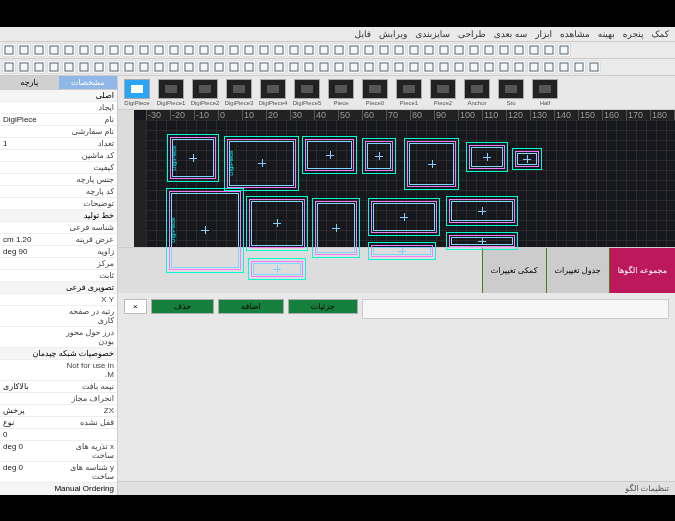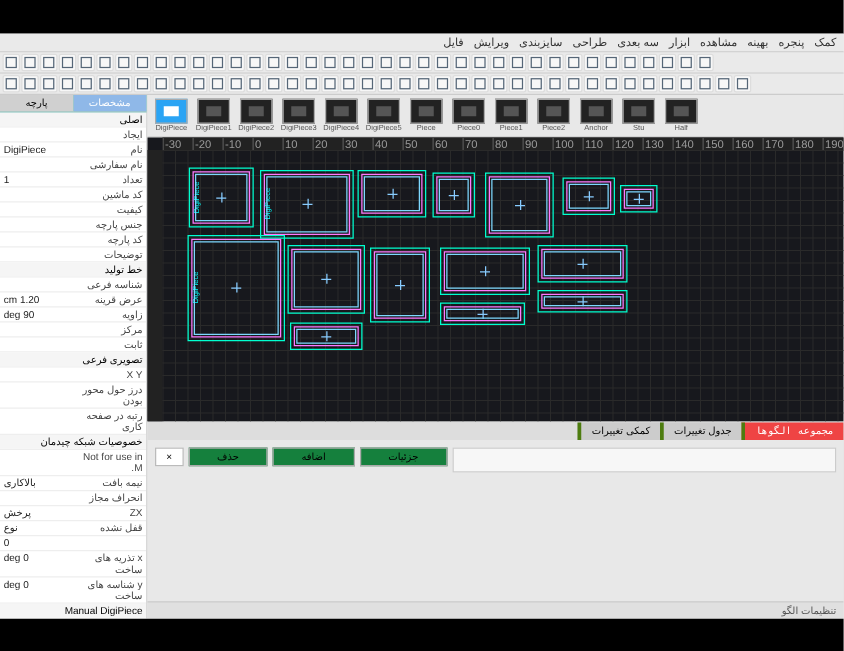--- a/index.html
+++ b/index.html
@@ -20,39 +20,39 @@
   .prow { display:flex; border-bottom:1px solid #eee; direction:rtl; }
   .prow .k { width:58px; padding:1px 3px; color:#444; text-align:right; font-size:8px;}
   .prow .v { flex:1; padding:1px 3px; color:#222; font-size:8px; text-align:left;}
   .prow.section .k { font-weight:normal; color:#000; background:#f5f5f5; width:100%;}
   .workspace { flex:1; display:flex; flex-direction:column; background:#dcdcdc; }
   .thumbbar { display:flex; background:#e8e8e8; border-bottom:1px solid #ccc; padding:3px 4px; gap:4px; }
   .thumb { width:30px; text-align:center; }
   .thumb .box { width:26px; height:20px; background:#222; border:1px solid #aaa; margin:0 auto; display:flex; align-items:center; justify-content:center;}
   .thumb.active .box { background:#2aa4f4; }
   .thumb .lbl { font-size:6px; color:#555; margin-top:1px; overflow:hidden; white-space:nowrap;}
-  .canvas { background:#17181d; position:relative; height: 227px; }
+  .canvas { background:#17181d; position:relative; height: 137px; margin-left: 16px; }
   .ruler-h { position:absolute; top:0; left:12px; right:0; height:10px; background:#222; display:flex; color:#999; font-size:6px; align-items:flex-end; overflow:hidden;}
   .ruler-h span { flex:0 0 24px; border-left:1px solid #555; padding-left:1px;}
   .ruler-v { position:absolute; top:10px; left:0; width:12px; bottom:0; background:#222; }
   .grid { position:absolute; left:12px; top:10px; right:0; bottom:0;
     background-image: linear-gradient(#2a2a2a 1px, transparent 1px), linear-gradient(90deg, #2a2a2a 1px, transparent 1px);
     background-size: 10px 10px; }
   .piece { position:absolute; border:1px solid #00ffd0; }
   .piece::before { content:""; position:absolute; inset:2px; border:1px solid #ff79ff; }
   .piece::after { content:""; position:absolute; inset:4px; border:1px solid #7dd8ff; }
   .piece .cross { position:absolute; top:50%; left:50%; width:8px; height:8px; transform:translate(-50%,-50%); }
   .piece .cross::before,.piece .cross::after { content:""; position:absolute; background:#8cf; }
   .piece .cross::before { left:50%; top:0; bottom:0; width:1px; }
   .piece .cross::after { top:50%; left:0; right:0; height:1px; }
   .piece .plbl { position:absolute; color:#0ff; font-size:6px; top:50%; left:3px; transform:rotate(-90deg) translate(-50%,0); transform-origin:left top;}
   .bottompane { flex:1; background:#e8e8e8; border-top:1px solid #ccc; display:flex; flex-direction:column;}
   .btabs { display:flex; direction:rtl; background:#ddd;}
-  .btabs .bt { padding:2px 8px; font-size:8px; background:#ccc; border-left:3px solid #4d7c0f;}
-  .btabs .bt.active { background:#ef4444; color:#fff;font-family:Liberation Mono, monospace;}
+  .btabs .bt { padding:18px 8px; font-size:8px; background:#ccc; border-left:1px solid #4d7c0f;}
+  .btabs .bt.active { background:#be185d; color:#fff;}
   .bbody { flex:1; padding:6px; display:flex; gap:4px; align-items:flex-start;}
   .bbody .pill { background:#fff; border:1px solid #bbb; padding:2px 8px; font-size:8px;}
   .bbody .btn { background:#15803d; border:1px solid #aaa; padding:2px 22px; font-size:8px;}
   .bbody .big { flex:1; height:20px; background:#f7f7f7; border:1px solid #ccc;}
   .status { background:#e0e0e0; border-top:1px solid #ccc; padding:2px 6px; display:flex; justify-content:space-between; direction:rtl;}
   .status .s { font-size:8px; color:#555;}
 </style>
 </head>
 <body>
 
@@ -538,25 +538,25 @@
             <div class="v"></div>
           </div>
           <div class="prow section">
             <div class="k">تصویری فرعی</div>
           </div>
           <div class="prow">
             <div class="k">X Y</div>
             <div class="v"></div>
           </div>
           <div class="prow">
+            <div class="k">رتبه در صفحه کاری</div>
+            <div class="v"></div>
+          </div>
+          <div class="prow">
             <div class="k">درز حول محور بودن</div>
-            <div class="v"></div>
-          </div>
-          <div class="prow">
-            <div class="k">رتبه در صفحه کاری</div>
             <div class="v"></div>
           </div>
           <div class="prow section">
             <div class="k">خصوصیات شبکه چیدمان</div>
           </div>
           <div class="prow">
             <div class="k">Not for use in M.</div>
             <div class="v"></div>
           </div>
           <div class="prow">
@@ -581,21 +581,21 @@
           </div>
           <div class="prow">
             <div class="k">x تذریه های ساخت</div>
             <div class="v">0 deg</div>
           </div>
           <div class="prow">
             <div class="k">y شناسه های ساخت</div>
             <div class="v">0 deg</div>
           </div>
           <div class="prow section">
-            <div class="k">Manual DigiPiece</div>
+            <div class="k">Manual Ordering</div>
           </div>
         </div>
     </div>
 
     <div class="workspace">
       <div class="thumbbar" id="thumbbar">
           <div class="thumb active">
             <div class="box">
               <svg width="16" height="12">
                 <rect x="2" y="2" width="12" height="8" fill="#fff"></rect>

